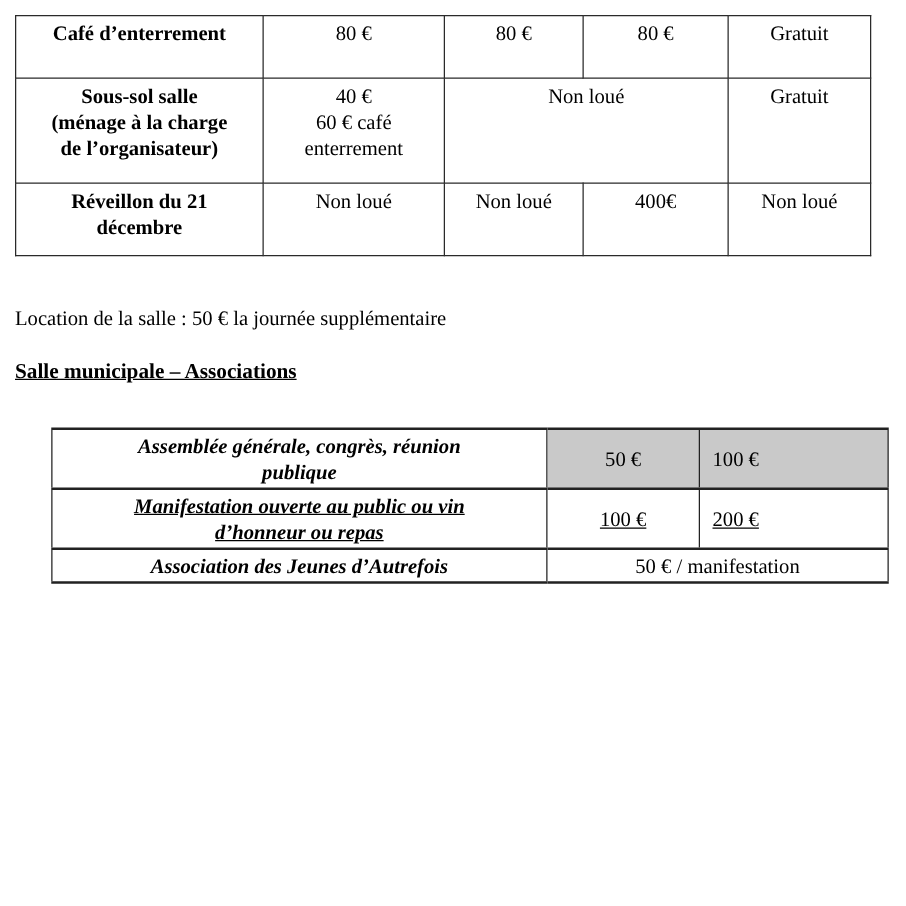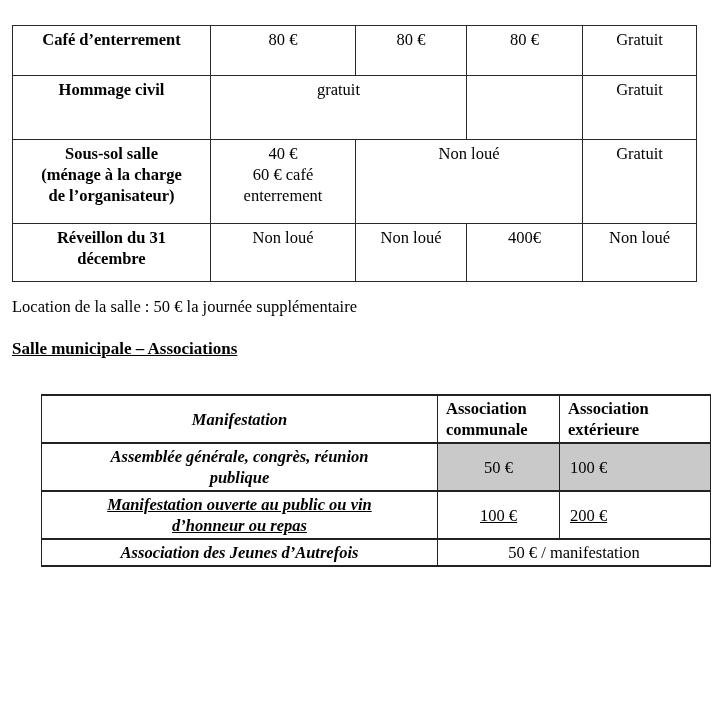--- a/index.html
+++ b/index.html
@@ -8,40 +8,40 @@
     font-family: "Liberation Serif", serif;
     color: #000;
     overflow: hidden;
   }
   .page { padding: 12px 0 0 12px; }
 
   table { border-collapse: collapse; table-layout: fixed; }
   td { overflow: hidden; }
 
   
-  .t1 { width: 684px; margin-top: 13px; }
+  .t1 { width: 684px; }
   .t1 td {
     border: 1.4px solid #2a2a2a;
     vertical-align: top;
     text-align: center;
     font-size: 16.5px;
     line-height: 21px;
     padding: 3px 4px 2px 4px;
   }
   .t1 td .txt { white-space: pre-line; }
   .t1 .rowlabel { font-weight: bold; }
   .t1 .r1 { height: 50px; }
   .t1 .r2 { height: 64px; }
   .t1 .r3 { height: 84px; }
   .t1 .r4 { height: 58px; }
 
   
   .notes {
     width: 684px;
-    margin-top: 14px;
+    margin-top: 39px;
     font-size: 16.5px;
     line-height: 22px;
   }
   .notes .line { white-space: nowrap; }
   .notes .justified { text-align: justify; }
 
   
   .section-heading {
     margin-top: 20px;
     font-size: 17px;
@@ -92,38 +92,32 @@
         <col style="width:114px">
     </colgroup>
     <tbody>
         <tr class="r1">
       <td class="rowlabel"><span class="txt">Café d’enterrement</span></td>
       <td><span class="txt">80 €</span></td>
       <td><span class="txt">80 €</span></td>
       <td><span class="txt">80 €</span></td>
       <td><span class="txt">Gratuit</span></td>
     </tr>
-    <tr class="r2">
-      <td class="rowlabel"><span class="txt">Hommage civil</span></td>
-      <td colspan="2"><span class="txt">gratuit</span></td>
-      <td><span class="txt"></span></td>
-      <td><span class="txt">Gratuit</span></td>
-    </tr>
     <tr class="r3">
       <td class="rowlabel"><span class="txt">Sous-sol salle
 (ménage à la charge
 de l’organisateur)</span></td>
       <td><span class="txt">40 €
 60 € café
 enterrement</span></td>
       <td colspan="2"><span class="txt">Non loué</span></td>
       <td><span class="txt">Gratuit</span></td>
     </tr>
     <tr class="r4">
-      <td class="rowlabel"><span class="txt">Réveillon du 31
+      <td class="rowlabel"><span class="txt">Réveillon du 21
 décembre</span></td>
       <td><span class="txt">Non loué</span></td>
       <td><span class="txt">Non loué</span></td>
       <td><span class="txt">400€</span></td>
       <td><span class="txt">Non loué</span></td>
     </tr>
   </tbody>
     </table>
 
   <div class="notes">
@@ -132,27 +126,20 @@
 
   <div class="section-heading">Salle municipale – Associations</div>
 
   <table class="t2">
     <colgroup>
       <col style="width:396px">
         <col style="width:122px">
         <col style="width:151px">
     </colgroup>
     <tbody>
-        <tr class="rh">
-      <td class="manif"><span class="txt">Manifestation</span></td>
-      <td class="hdr-col"><span class="txt">Association
-communale</span></td>
-      <td class="hdr-col"><span class="txt">Association
-extérieure</span></td>
-    </tr>
     <tr class="rh1">
       <td class="manif"><span class="txt">Assemblée générale, congrès, réunion
 publique</span></td>
       <td class="val-com shaded"><span class="txt">50 €</span></td>
       <td class="val-ext shaded"><span class="txt">100 €</span></td>
     </tr>
     <tr class="rh2">
       <td class="manif"><span class="txt">Manifestation ouverte au public ou vin
 d’honneur ou repas</span></td>
       <td class="val-com"><span class="txt">100 €</span></td>

